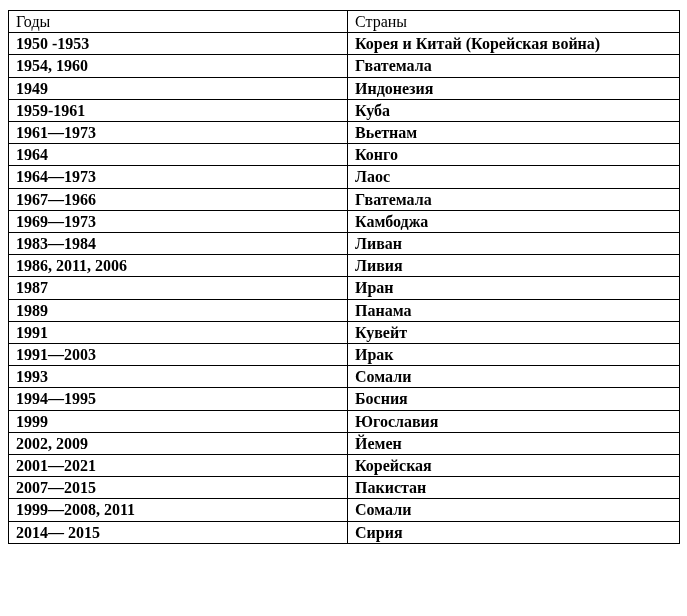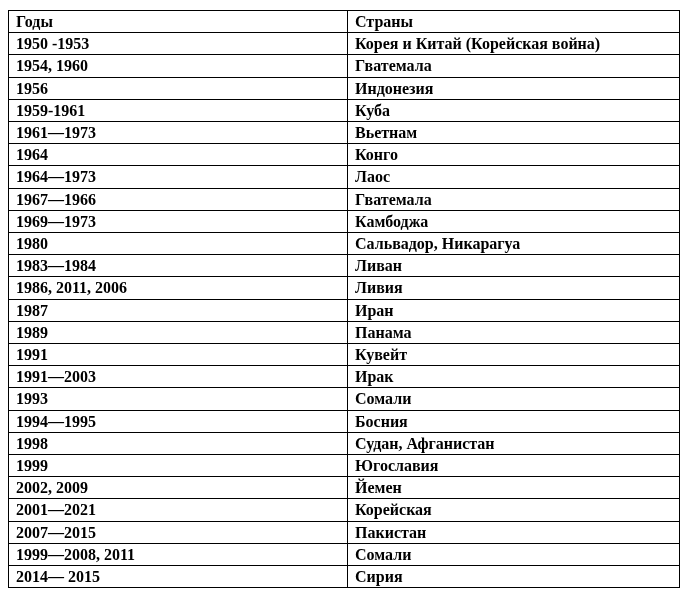--- a/index.html
+++ b/index.html
@@ -35,21 +35,21 @@
     padding: 0 0 0 7px;
     height: 21.2px;
     line-height: 21.2px;
     text-align: left;
     vertical-align: middle;
     white-space: nowrap;
     overflow: hidden;
     font-weight: bold;
   }
   table.data-table thead th {
-    font-weight: bold;
+    font-weight: normal;
   }
   table.data-table th.col-years,
   table.data-table td.col-years {
     width: 331px;
   }
 </style>
 </head>
 <body>
 
 <div class="page">
@@ -63,21 +63,21 @@
     <tbody>
         <tr>
           <td class="col-years">1950 -1953</td>
           <td class="col-countries">Корея и Китай (Корейская война)</td>
         </tr>
         <tr>
           <td class="col-years">1954, 1960</td>
           <td class="col-countries">Гватемала</td>
         </tr>
         <tr>
-          <td class="col-years">1956</td>
+          <td class="col-years">1949</td>
           <td class="col-countries">Индонезия</td>
         </tr>
         <tr>
           <td class="col-years">1959-1961</td>
           <td class="col-countries">Куба</td>
         </tr>
         <tr>
           <td class="col-years">1961—1973</td>
           <td class="col-countries">Вьетнам</td>
         </tr>
@@ -89,24 +89,20 @@
           <td class="col-years">1964—1973</td>
           <td class="col-countries">Лаос</td>
         </tr>
         <tr>
           <td class="col-years">1967—1966</td>
           <td class="col-countries">Гватемала</td>
         </tr>
         <tr>
           <td class="col-years">1969—1973</td>
           <td class="col-countries">Камбоджа</td>
-        </tr>
-        <tr>
-          <td class="col-years">1980</td>
-          <td class="col-countries">Сальвадор, Никарагуа</td>
         </tr>
         <tr>
           <td class="col-years">1983—1984</td>
           <td class="col-countries">Ливан</td>
         </tr>
         <tr>
           <td class="col-years">1986, 2011, 2006</td>
           <td class="col-countries">Ливия</td>
         </tr>
         <tr>
@@ -127,24 +123,20 @@
         </tr>
         <tr>
           <td class="col-years">1993</td>
           <td class="col-countries">Сомали</td>
         </tr>
         <tr>
           <td class="col-years">1994—1995</td>
           <td class="col-countries">Босния</td>
         </tr>
         <tr>
-          <td class="col-years">1998</td>
-          <td class="col-countries">Судан, Афганистан</td>
-        </tr>
-        <tr>
           <td class="col-years">1999</td>
           <td class="col-countries">Югославия</td>
         </tr>
         <tr>
           <td class="col-years">2002, 2009</td>
           <td class="col-countries">Йемен</td>
         </tr>
         <tr>
           <td class="col-years">2001—2021</td>
           <td class="col-countries">Корейская</td>

